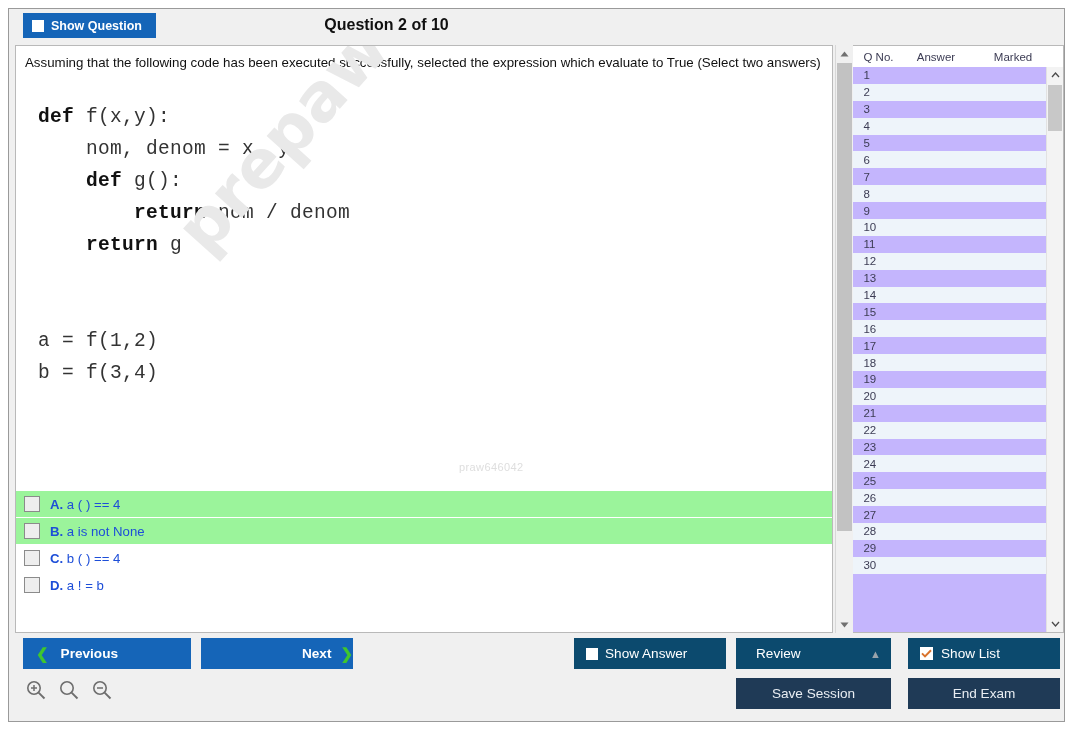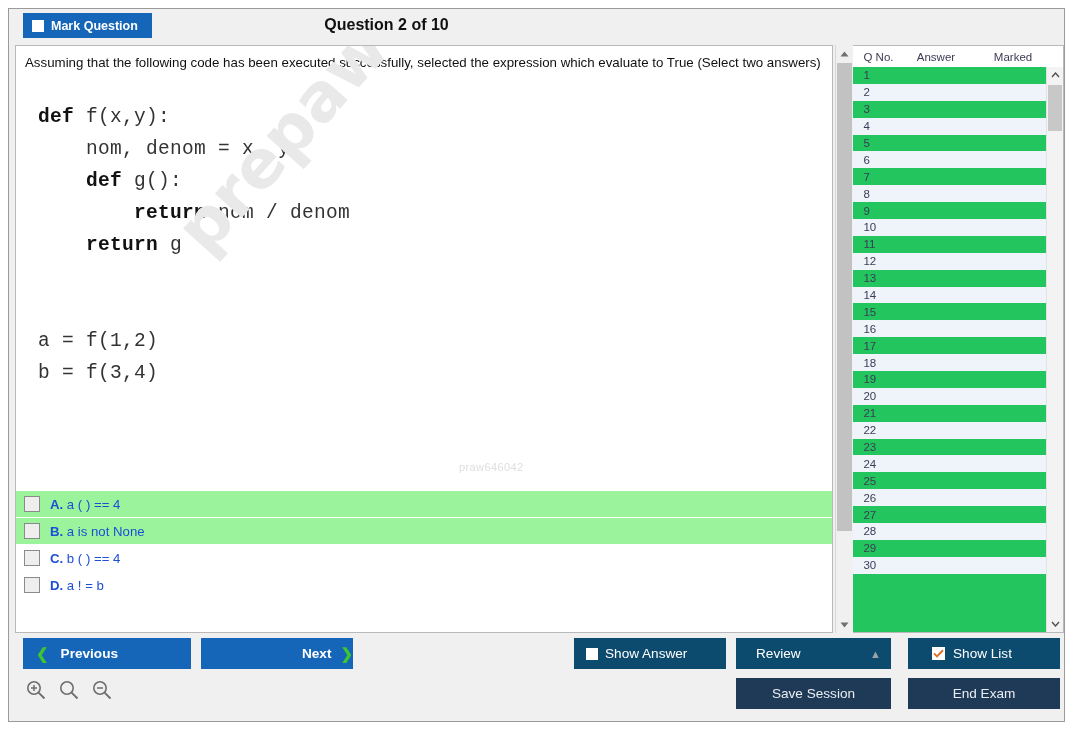--- a/index.html
+++ b/index.html
@@ -221,21 +221,21 @@
     top: 18px;
     left: 1px;
     right: 1px;
     height: 468px;
     background: #c2c2c2;
     cursor: pointer;
   }
 
   #list-pane {
     flex: 1 1 auto;
-    background: #22c55e;
+    background: #c4b5fd;
     border: 1px solid #b9b9b9;
     border-left: none;
     box-sizing: border-box;
     display: flex;
     flex-direction: column;
     position: relative;
     min-width: 0;
   }
   #list-header {
     display: flex;
@@ -316,21 +316,21 @@
   .btn-navy { background: #1f3a56; color: #e8edf2; font-size: 13.6px; justify-content: center; }
 
   #btn-previous { left: 14px; top: 5px; width: 168px; height: 31px; padding-left: 13px; }
   #btn-next { left: 192px; top: 5px; width: 152px; height: 31px; padding-left: 27px; }
   .chev { color: #3fc62e; font-size: 15px; font-weight: bold; line-height: 1; }
   #btn-next .next-label { flex: 1 1 auto; text-align: right; padding-right: 9px; }
   #btn-previous .prev-label { padding-left: 12px; }
 
   #btn-show-answer { left: 565px; top: 5px; width: 152px; height: 31px; padding-left: 12px; }
   #btn-review { left: 727px; top: 5px; width: 155px; height: 31px; padding-left: 20px; }
-  #btn-show-list { left: 899px; top: 5px; width: 152px; height: 31px; padding-left: 24px; }
+  #btn-show-list { left: 899px; top: 5px; width: 152px; height: 31px; padding-left: 12px; }
   #review-caret { margin-left: auto; margin-right: 10px; color: #9aa3ab; font-size: 11px; }
   .chk-on {
     width: 13px; height: 13px; background: #ffffff; margin-right: 8px;
     display: flex; align-items: center; justify-content: center; flex: 0 0 auto;
   }
   .chk-on svg { display: block; }
 
   #btn-save-session { left: 727px; top: 45px; width: 155px; height: 31px; }
   #btn-end-exam { left: 899px; top: 45px; width: 152px; height: 31px; }
 
@@ -346,21 +346,21 @@
 </style>
 </head>
 <body>
 
 <div id="app-window">
 
 
   <div id="header-bar">
     <div id="mark-question-btn">
       <span class="wht-box"></span>
-      <span>Mark Question</span>
+      <span>Show Question</span>
     </div>
     <div id="question-counter">Question 2 of 10</div>
   </div>
 
   <div id="body-area">
 
     <div id="content-pane">
       <div id="question-text">Assuming that the following code has been executed successfully, selected the expression which evaluate to True (Select two answers)</div>
       <div id="code-block"><div><b>def </b><span>f(x,y):</span></div><div><span>    nom, denom = x, y</span></div><div><span>    </span><b>def </b><span>g():</span></div><div><span>        </span><b>return </b><span>nom / denom</span></div><div><span>    </span><b>return </b><span>g</span></div><div>&nbsp;</div><div>&nbsp;</div><div><span>a = f(1,2)</span></div><div><span>b = f(3,4)</span></div></div>
       <div id="watermark">prepaway</div>

